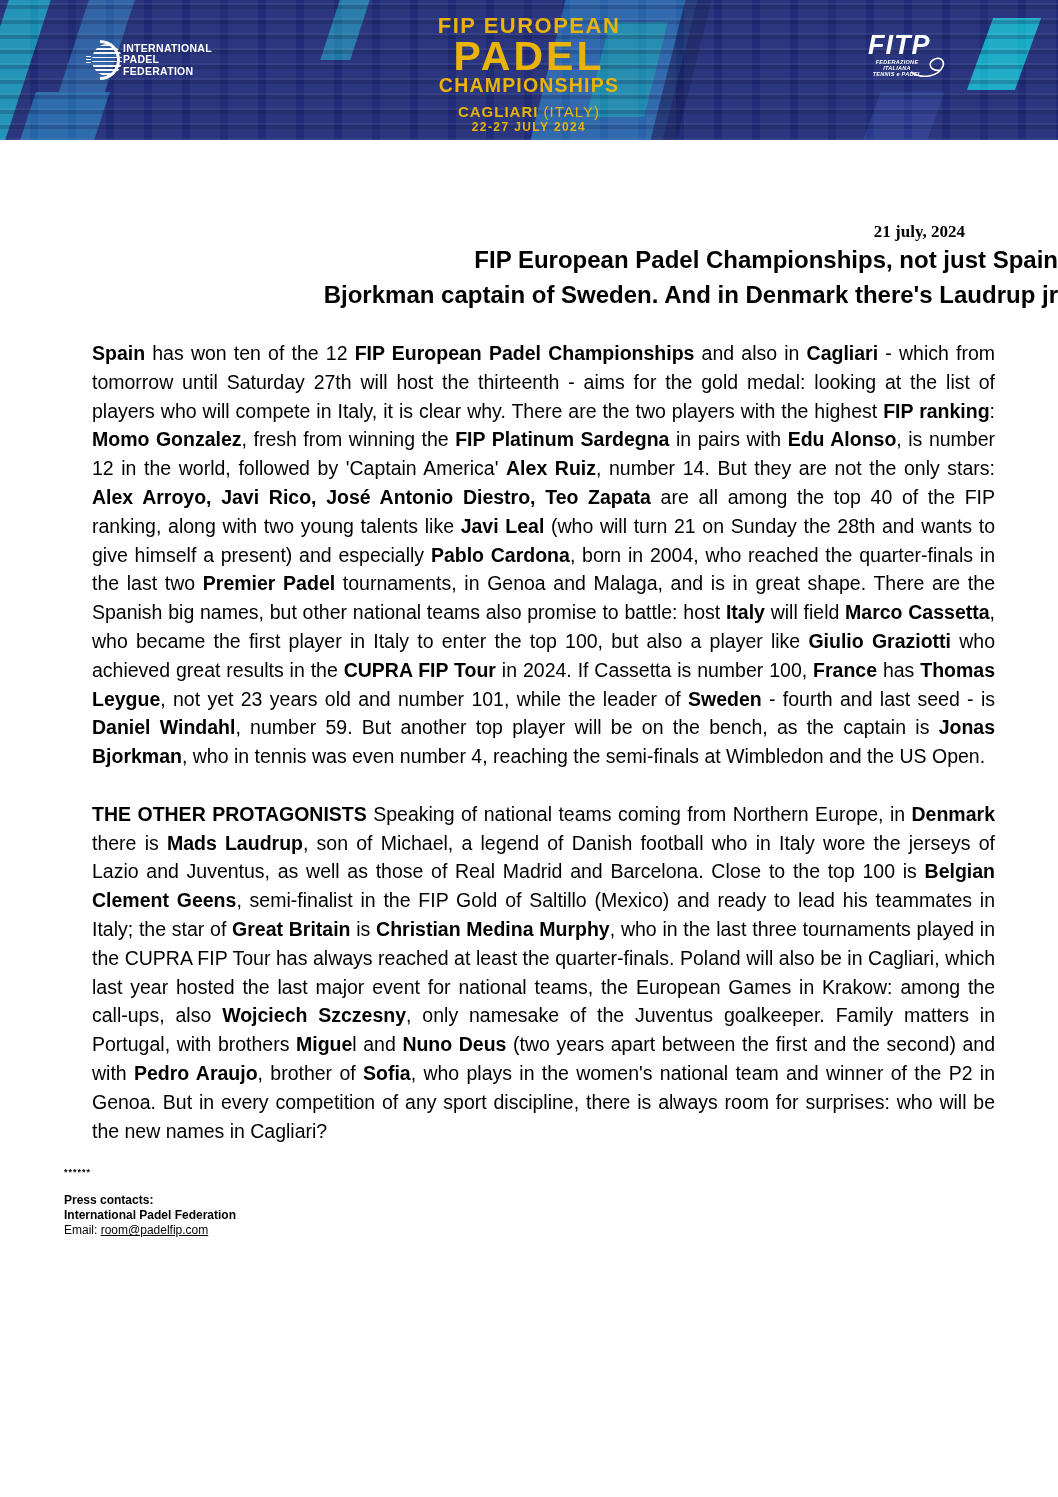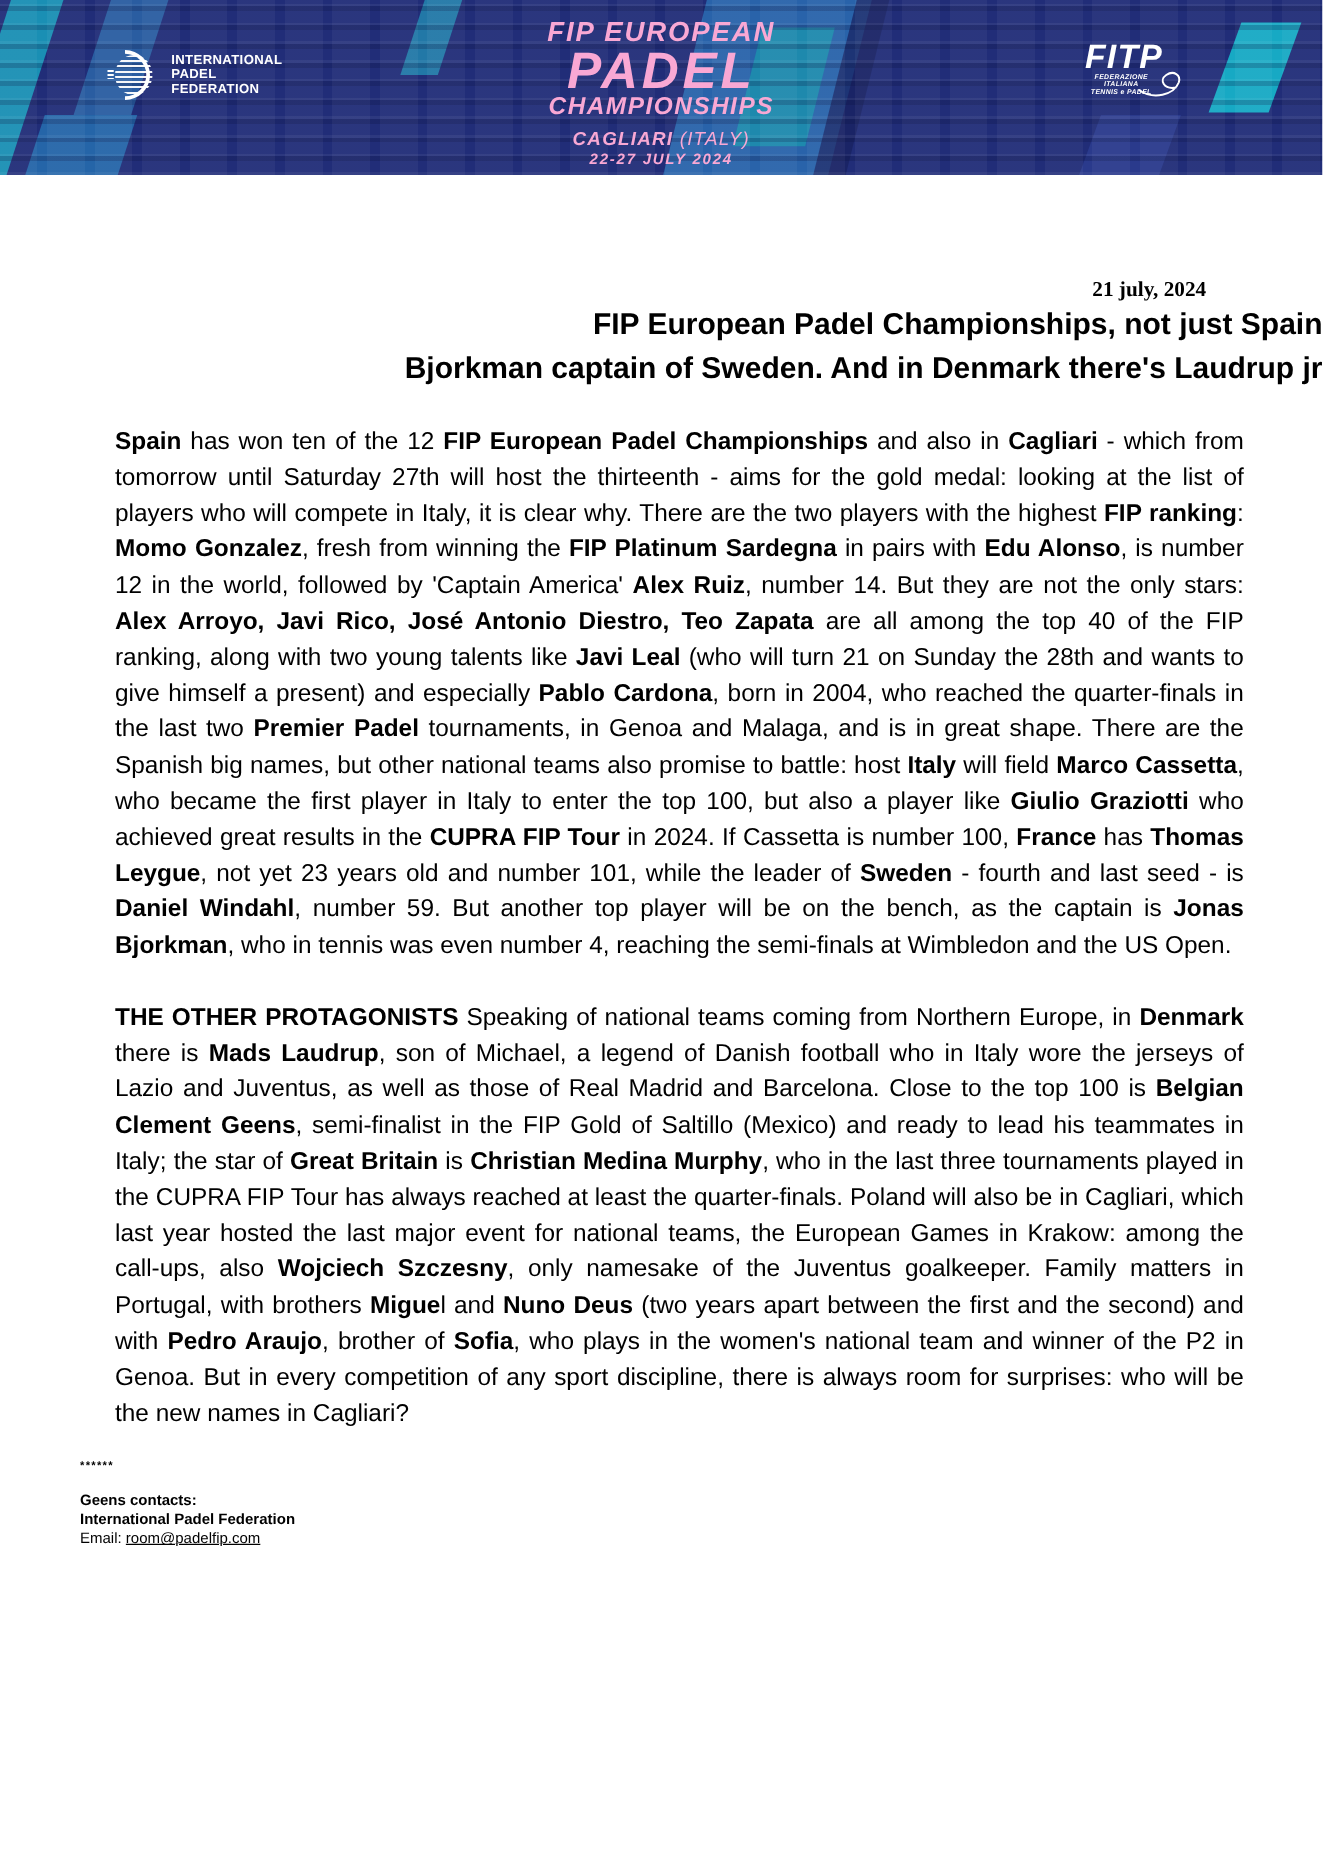--- a/index.html
+++ b/index.html
@@ -28,21 +28,21 @@
   .sh-b { left:66px; top:0; width:46px; height:140px; background:#2b66a8; transform:skewX(-18deg); opacity:.85; }
   .sh-c { left:28px; top:92px; width:74px; height:48px; background:#2565a8; transform:skewX(-18deg); }
   .sh-d { left:548px; top:0; width:132px; height:140px; background:#2a6db3; transform:skewX(-14deg); opacity:.85; }
   .sh-e { left:598px; top:22px; width:58px; height:95px; background:#1e89ad; transform:skewX(-14deg); }
   .sh-f { left:668px; top:0; width:26px; height:140px; background:#18215e; transform:skewX(-14deg); opacity:.7; }
   .sh-g { left:980px; top:18px; width:48px; height:72px; background:#17a9c4; transform:skewX(-20deg); }
   .sh-h { left:872px; top:92px; width:64px; height:48px; background:#2a3a8c; transform:skewX(-20deg); }
   .sh-i { left:330px; top:0; width:30px; height:60px; background:#25b6cd; transform:skewX(-18deg); opacity:.55; }
 
   
-  .ipf-logo { position:absolute; left:86px; top:40px; z-index:5; display:flex; align-items:center; gap:15px; }
+  .ipf-logo { position:absolute; left:86px; top:40px; z-index:5; display:flex; align-items:center; gap:1px; }
   .ipf-ball {
     position:relative; width:36px; height:40px; flex:0 0 auto;
   }
   .ipf-ball .ball {
     position:absolute; left:6px; top:4px; width:30px; height:32px; border-radius:50%;
     background:repeating-linear-gradient(180deg, rgba(255,255,255,.95) 0 1.6px, rgba(33,45,120,0) 1.6px 4.2px);
   }
   .ipf-ball .arc {
     position:absolute; left:14px; top:0px; width:20px; height:40px;
     border:3.5px solid #fff; border-left:none;
@@ -50,21 +50,21 @@
   }
   .ipf-ball .tick {
     position:absolute; left:0; top:16px; width:5px; height:8px;
     background:repeating-linear-gradient(180deg, #fff 0 1.4px, transparent 1.4px 3px);
   }
   .ipf-text { color:#fff; font-size:10.5px; font-weight:bold; line-height:11.5px; letter-spacing:.3px; }
 
   
   .event-logo {
     position:absolute; left:50%; top:14px; transform:translateX(-50%);
-    z-index:5; text-align:center; color:#f9a8d4; font-style:italic; white-space:nowrap;
+    z-index:5; text-align:center; color:#eab308; white-space:nowrap;
   }
   .ev-l1 { font-size:22px; font-weight:900; letter-spacing:1.5px; line-height:24px; }
   .ev-l2 { font-size:41px; font-weight:900; letter-spacing:3px; line-height:36px; }
   .ev-l3 { font-size:19.5px; font-weight:900; letter-spacing:1.2px; line-height:22px; }
   .ev-loc { font-size:15px; line-height:18px; margin-top:7px; letter-spacing:1px; }
   .ev-loc .loc-b { font-weight:900; }
   .ev-loc .loc-r { font-weight:400; }
   .ev-dates { font-size:12px; font-weight:700; line-height:13px; letter-spacing:1.4px; }
 
   
@@ -149,16 +149,16 @@
 </h1>
 
 <div class="doc-body">
   <p><b>Spain</b> has won ten of the 12 <b>FIP European Padel Championships</b> and also in <b>Cagliari</b> - which from tomorrow until Saturday 27th will host the thirteenth - aims for the gold medal: looking at the list of players who will compete in Italy, it is clear why. There are the two players with the highest <b>FIP ranking</b>: <b>Momo Gonzalez</b>, fresh from winning the <b>FIP Platinum Sardegna</b> in pairs with <b>Edu Alonso</b>, is number 12 in the world, followed by 'Captain America' <b>Alex Ruiz</b>, number 14. But they are not the only stars: <b>Alex Arroyo, Javi Rico, José Antonio Diestro, Teo Zapata</b> are all among the top 40 of the FIP ranking, along with two young talents like <b>Javi Leal</b> (who will turn 21 on Sunday the 28th and wants to give himself a present) and especially <b>Pablo Cardona</b>, born in 2004, who reached the quarter-finals in the last two <b>Premier Padel</b> tournaments, in Genoa and Malaga, and is in great shape. There are the Spanish big names, but other national teams also promise to battle: host <b>Italy</b> will field <b>Marco Cassetta</b>, who became the first player in Italy to enter the top 100, but also a player like <b>Giulio Graziotti</b> who achieved great results in the <b>CUPRA FIP Tour</b> in 2024. If Cassetta is number 100, <b>France</b> has <b>Thomas Leygue</b>, not yet 23 years old and number 101, while the leader of <b>Sweden</b> - fourth and last seed - is <b>Daniel Windahl</b>, number 59. But another top player will be on the bench, as the captain is <b>Jonas Bjorkman</b>, who in tennis was even number 4, reaching the semi-finals at Wimbledon and the US Open.</p>
   <p><b>THE OTHER PROTAGONISTS</b> Speaking of national teams coming from Northern Europe, in <b>Denmark</b> there is <b>Mads Laudrup</b>, son of Michael, a legend of Danish football who in Italy wore the jerseys of Lazio and Juventus, as well as those of Real Madrid and Barcelona. Close to the top 100 is <b>Belgian Clement Geens</b>, semi-finalist in the FIP Gold of Saltillo (Mexico) and ready to lead his teammates in Italy; the star of <b>Great Britain</b> is <b>Christian Medina Murphy</b>, who in the last three tournaments played in the CUPRA FIP Tour has always reached at least the quarter-finals. Poland will also be in Cagliari, which last year hosted the last major event for national teams, the European Games in Krakow: among the call-ups, also <b>Wojciech Szczesny</b>, only namesake of the Juventus goalkeeper. Family matters in Portugal, with brothers <b>Migue</b>l and <b>Nuno Deus</b> (two years apart between the first and the second) and with <b>Pedro Araujo</b>, brother of <b>Sofia</b>, who plays in the women's national team and winner of the P2 in Genoa. But in every competition of any sport discipline, there is always room for surprises: who will be the new names in Cagliari?</p>
 </div>
 
 <div class="stars">******</div>
 
 <div class="press">
-  <div class="pb">Geens contacts:</div>
+  <div class="pb">Press contacts:</div>
   <div class="pb">International Padel Federation</div>
   <div><span>Email: </span><a class="email-link">room@padelfip.com</a></div>
 </div>
 
 </body></html>

